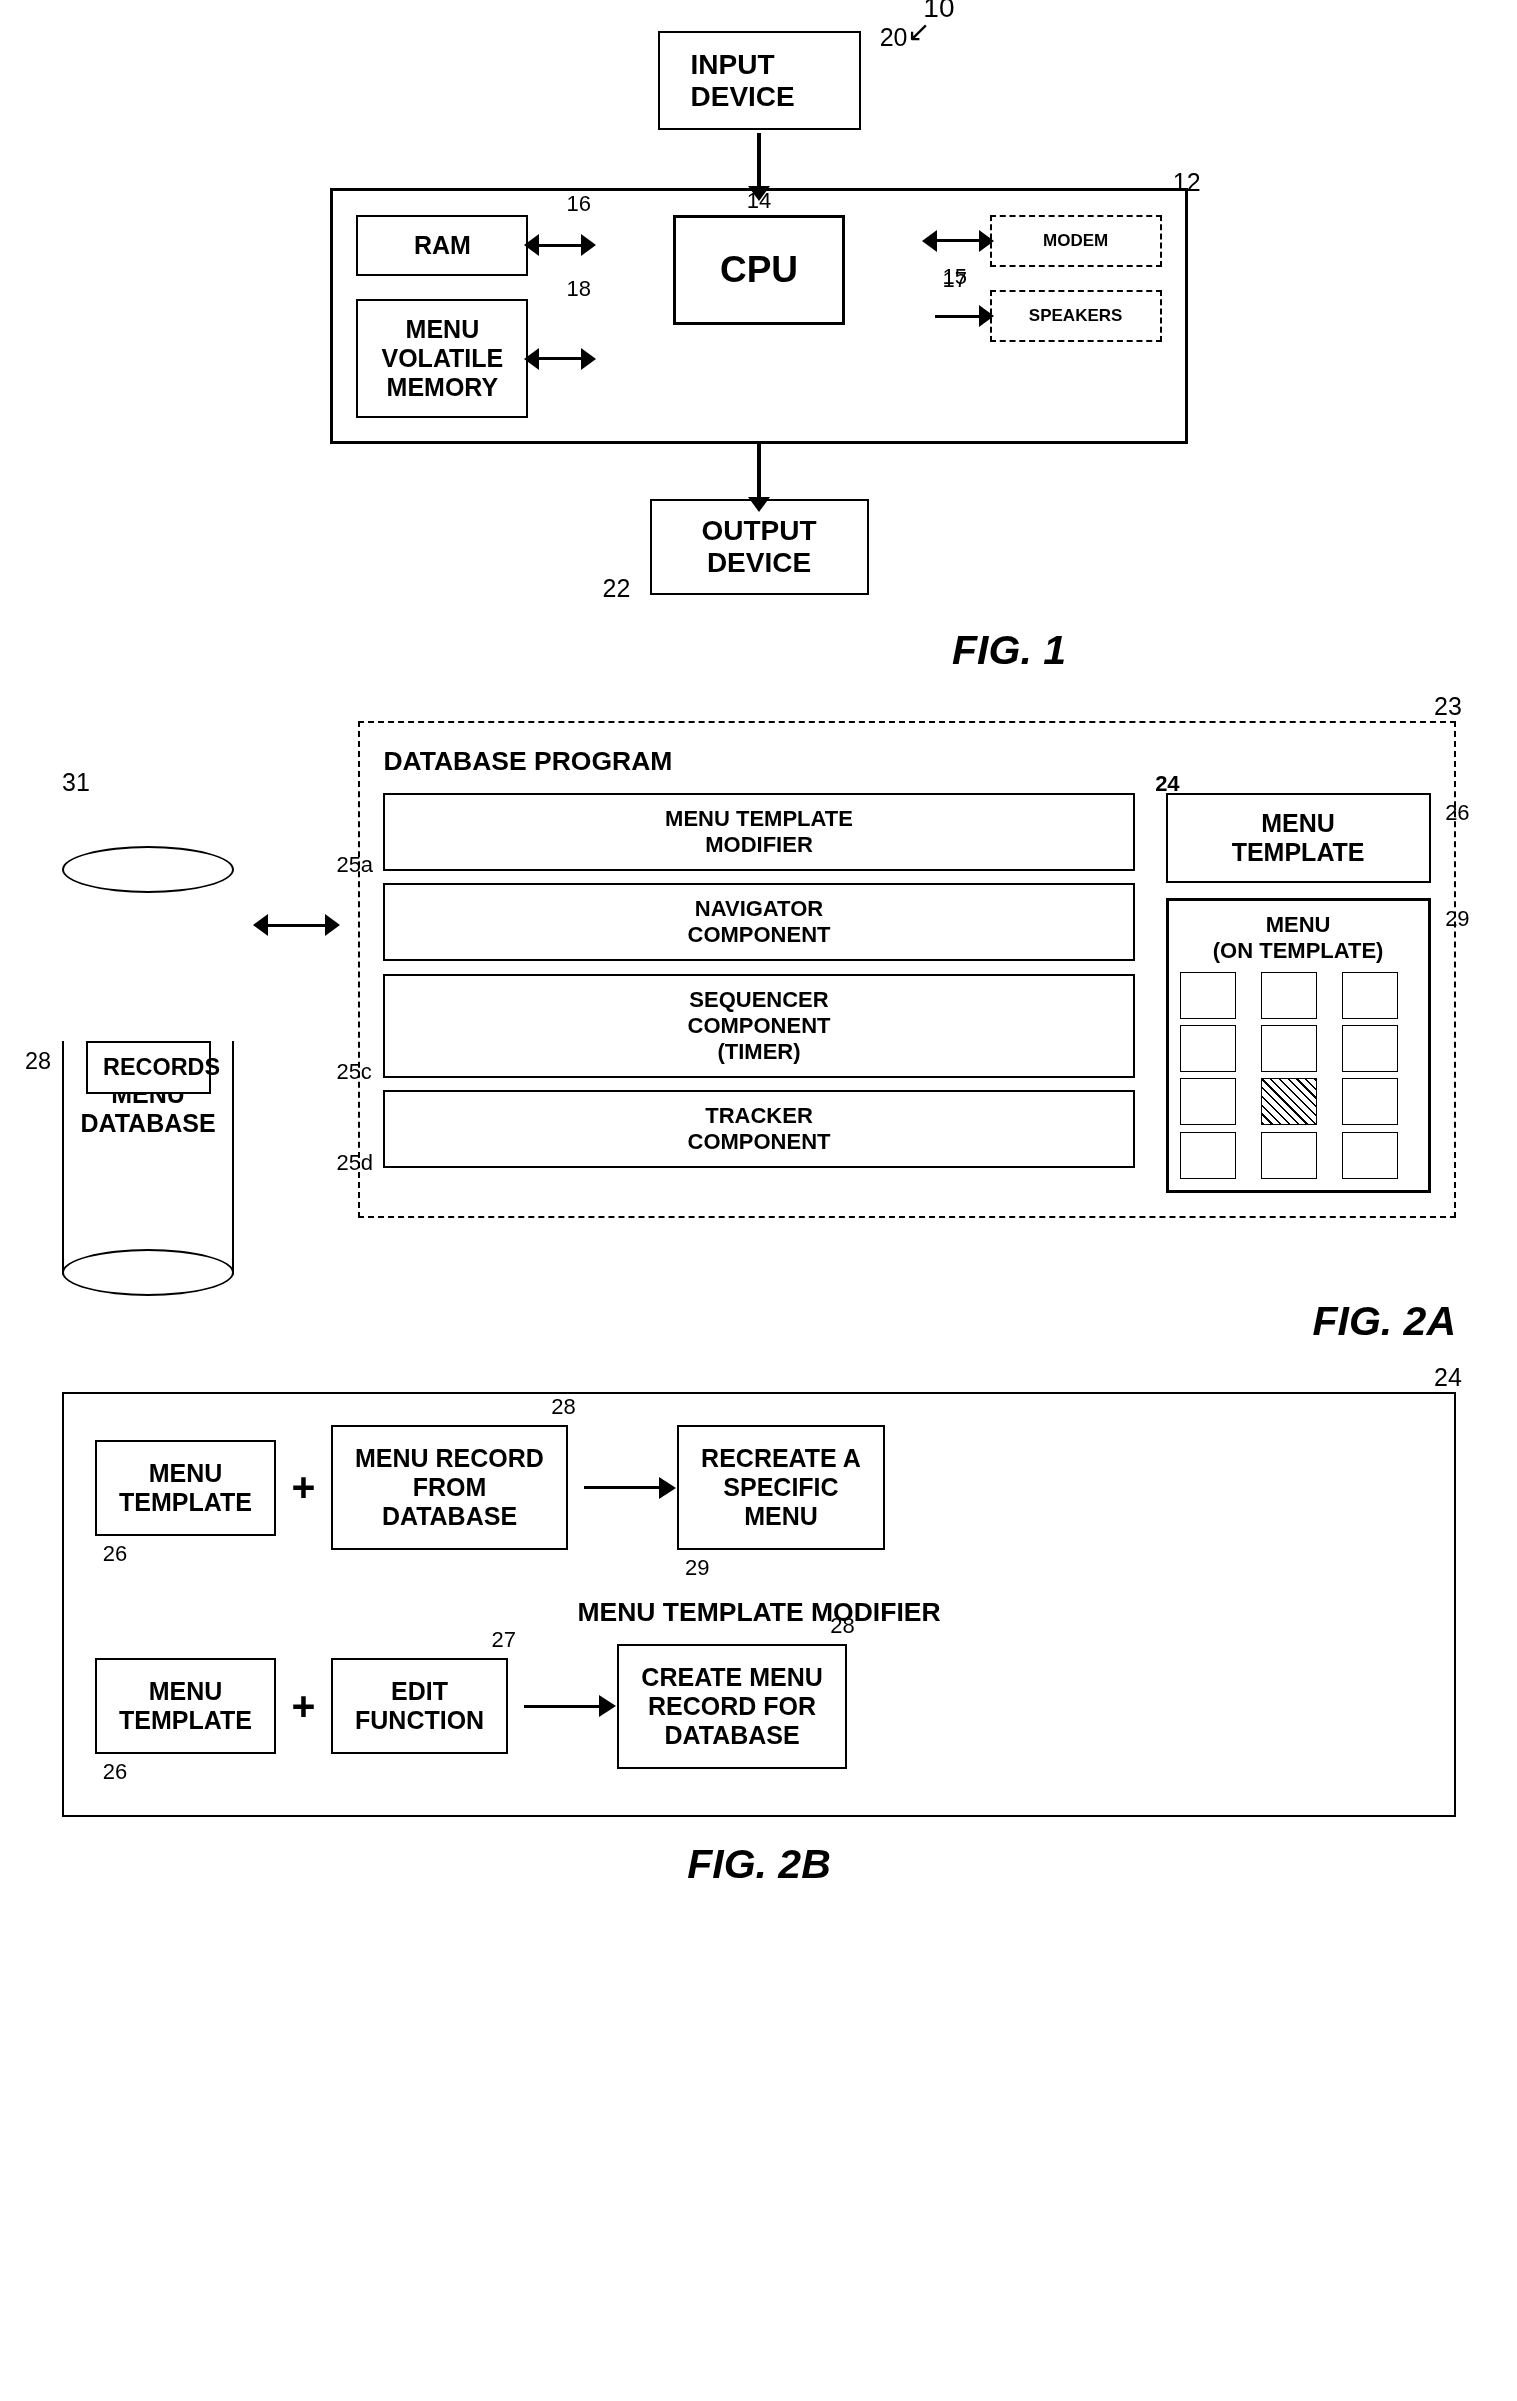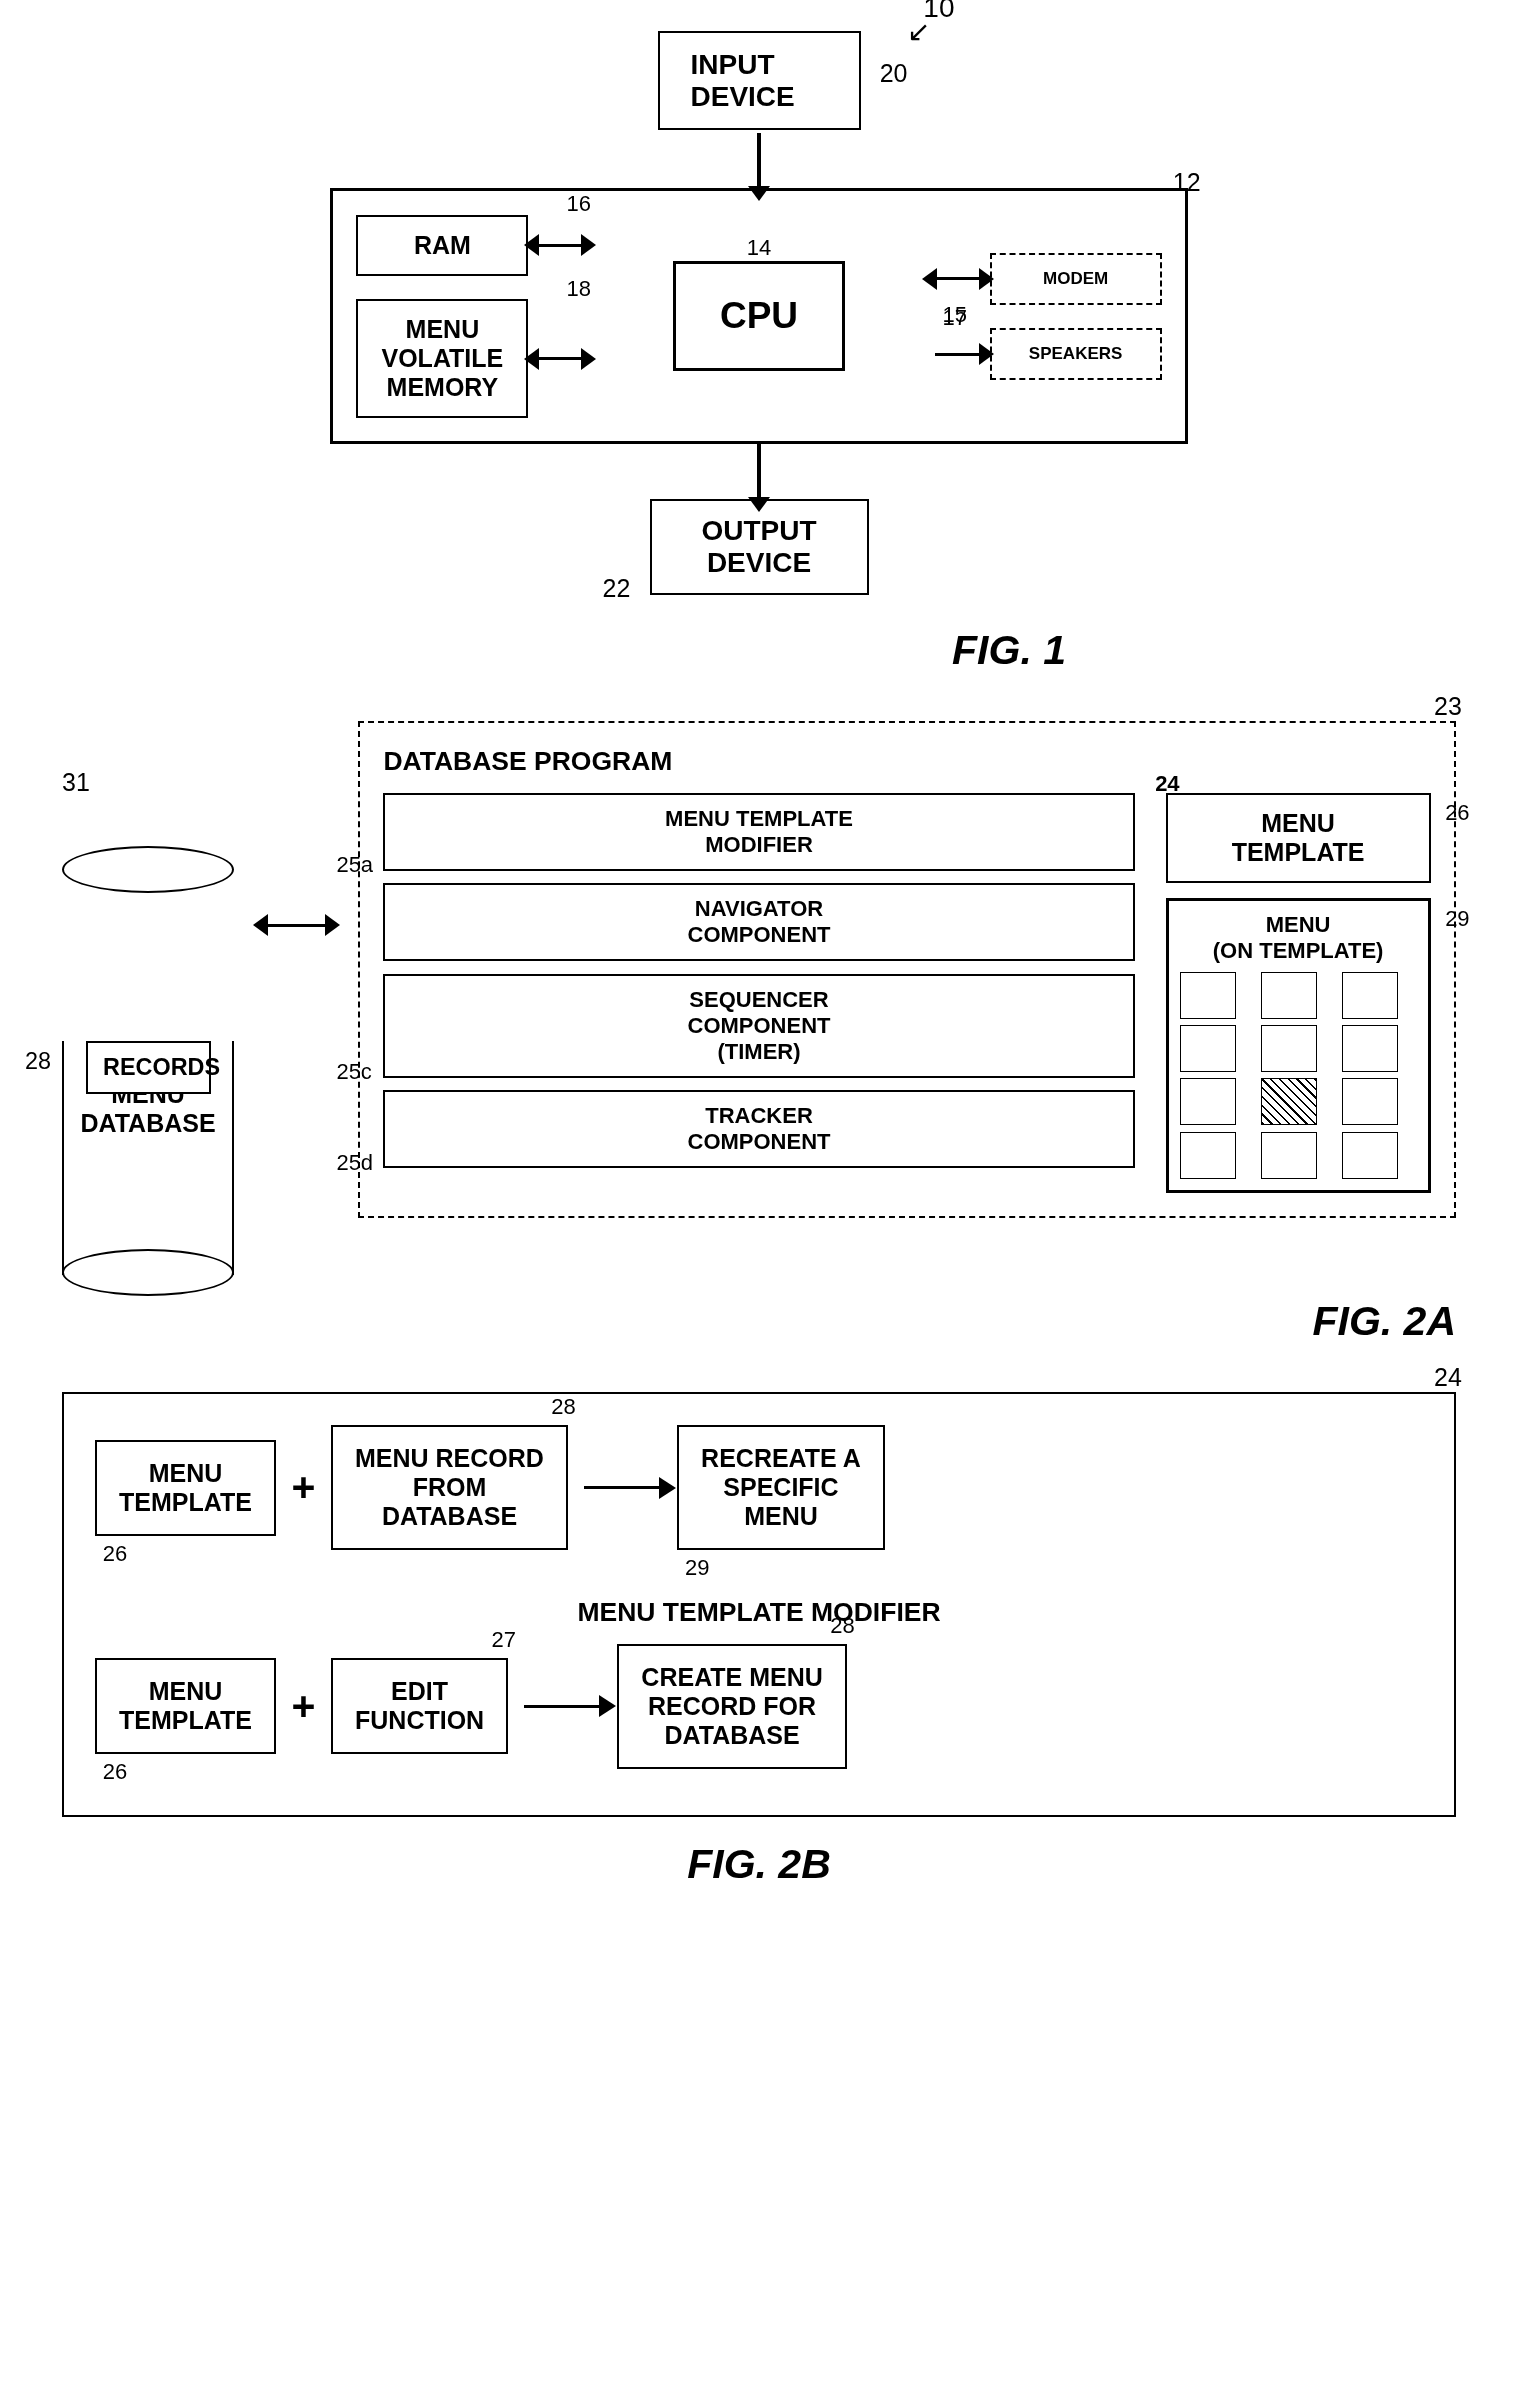--- a/index.html
+++ b/index.html
@@ -117,21 +117,20 @@
     .main-computer-box {
       border: 3.1px solid #000;
       padding: 23.4px;
       width: 858px;
       margin: 0 auto;
       position: relative;
     }
 
     .computer-inner {
       display: flex;
-      align-items: center;
       justify-content: space-between;
       gap: 15.6px;
     }
 
     .left-components {
       display: flex;
       flex-direction: column;
       gap: 23.4px;
     }
 
@@ -431,21 +430,21 @@
     }
   </style>
 </head>
 <body>
 
 <div class="page-container">
 
   <div class="fig1-section">
 
     <div style="position:relative; display:inline-block; margin-bottom:0;">
-      <span style="position:absolute; top:-7.8px; right:-47px; font-size:25px;margin-top:36px;">20</span>
+      <span style="position:absolute; top:-7.8px; right:-47px; font-size:25px;">20</span>
       <div class="input-device-box">
         <span>INPUT</span><br>
         <span>DEVICE</span>
       </div>
 
       <span style="position:absolute; top:-39px; right:-94px; font-size:28px;">10</span>
       <span style="position:absolute; top:-15.6px; right:-70px; font-size:28px;">↙</span>
     </div>
 
     <div class="arrow-down" style="height:55px; margin-top:3.1px;"></div>

